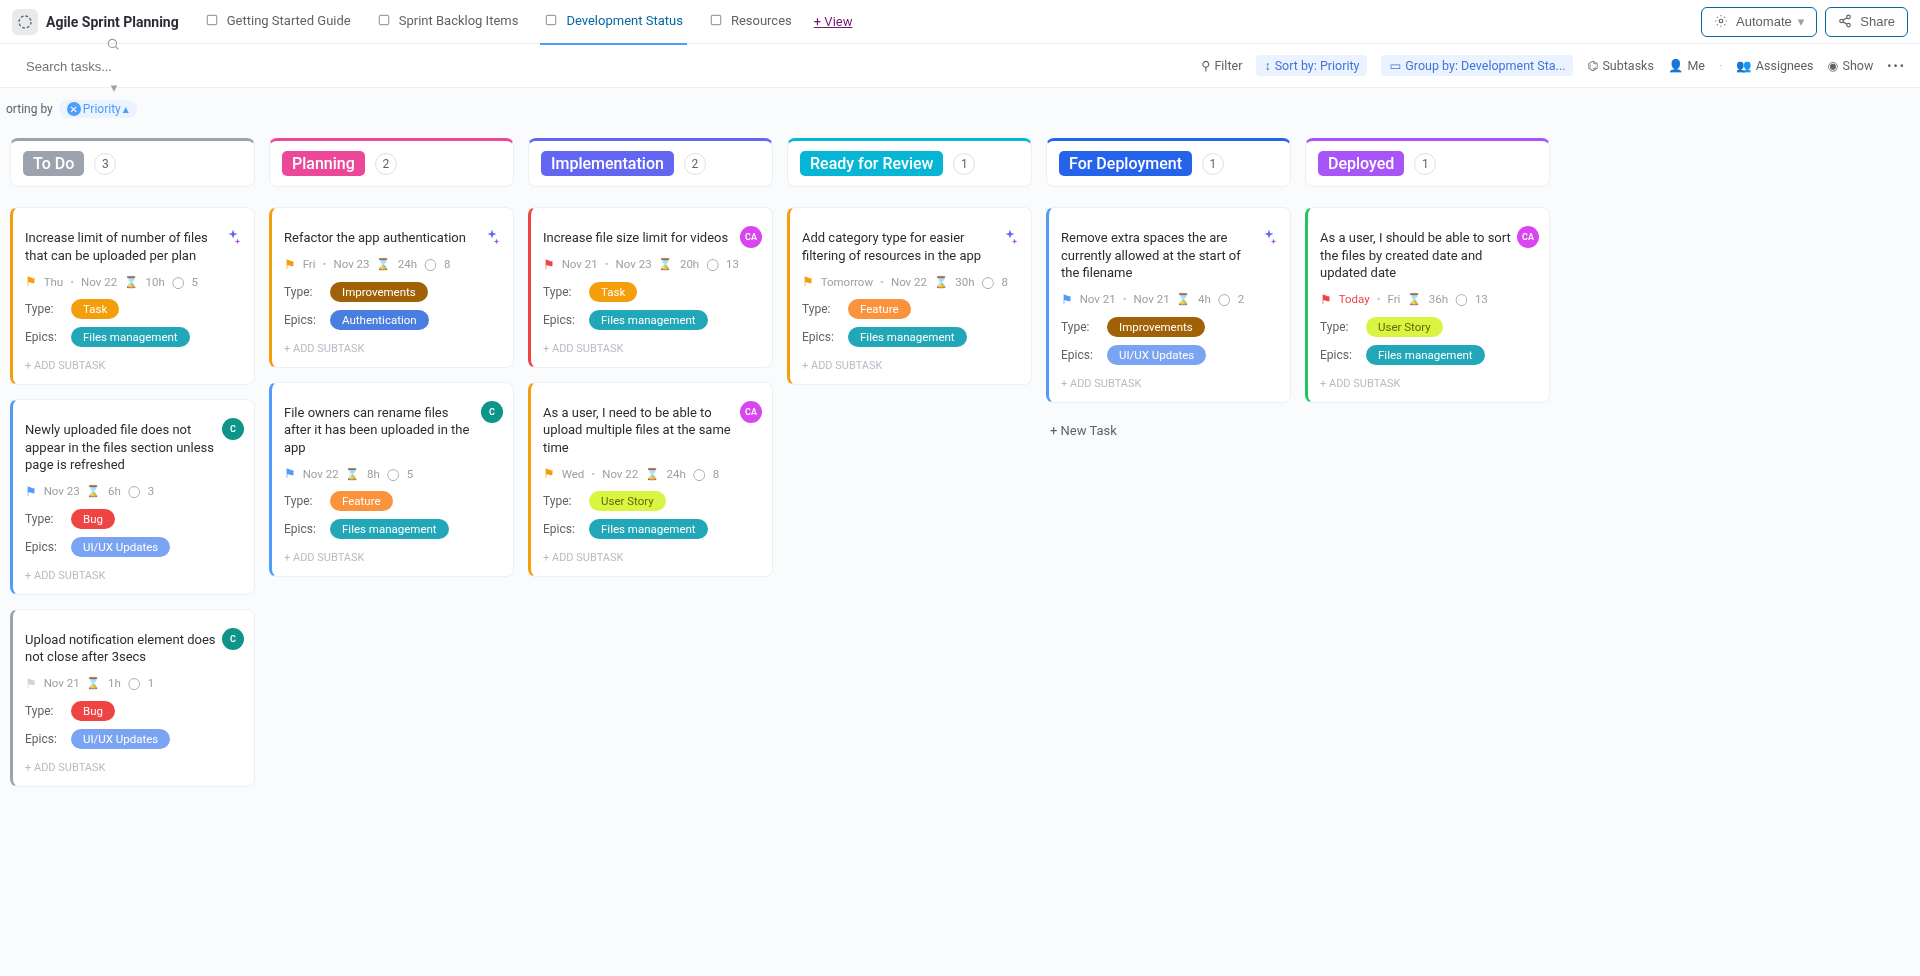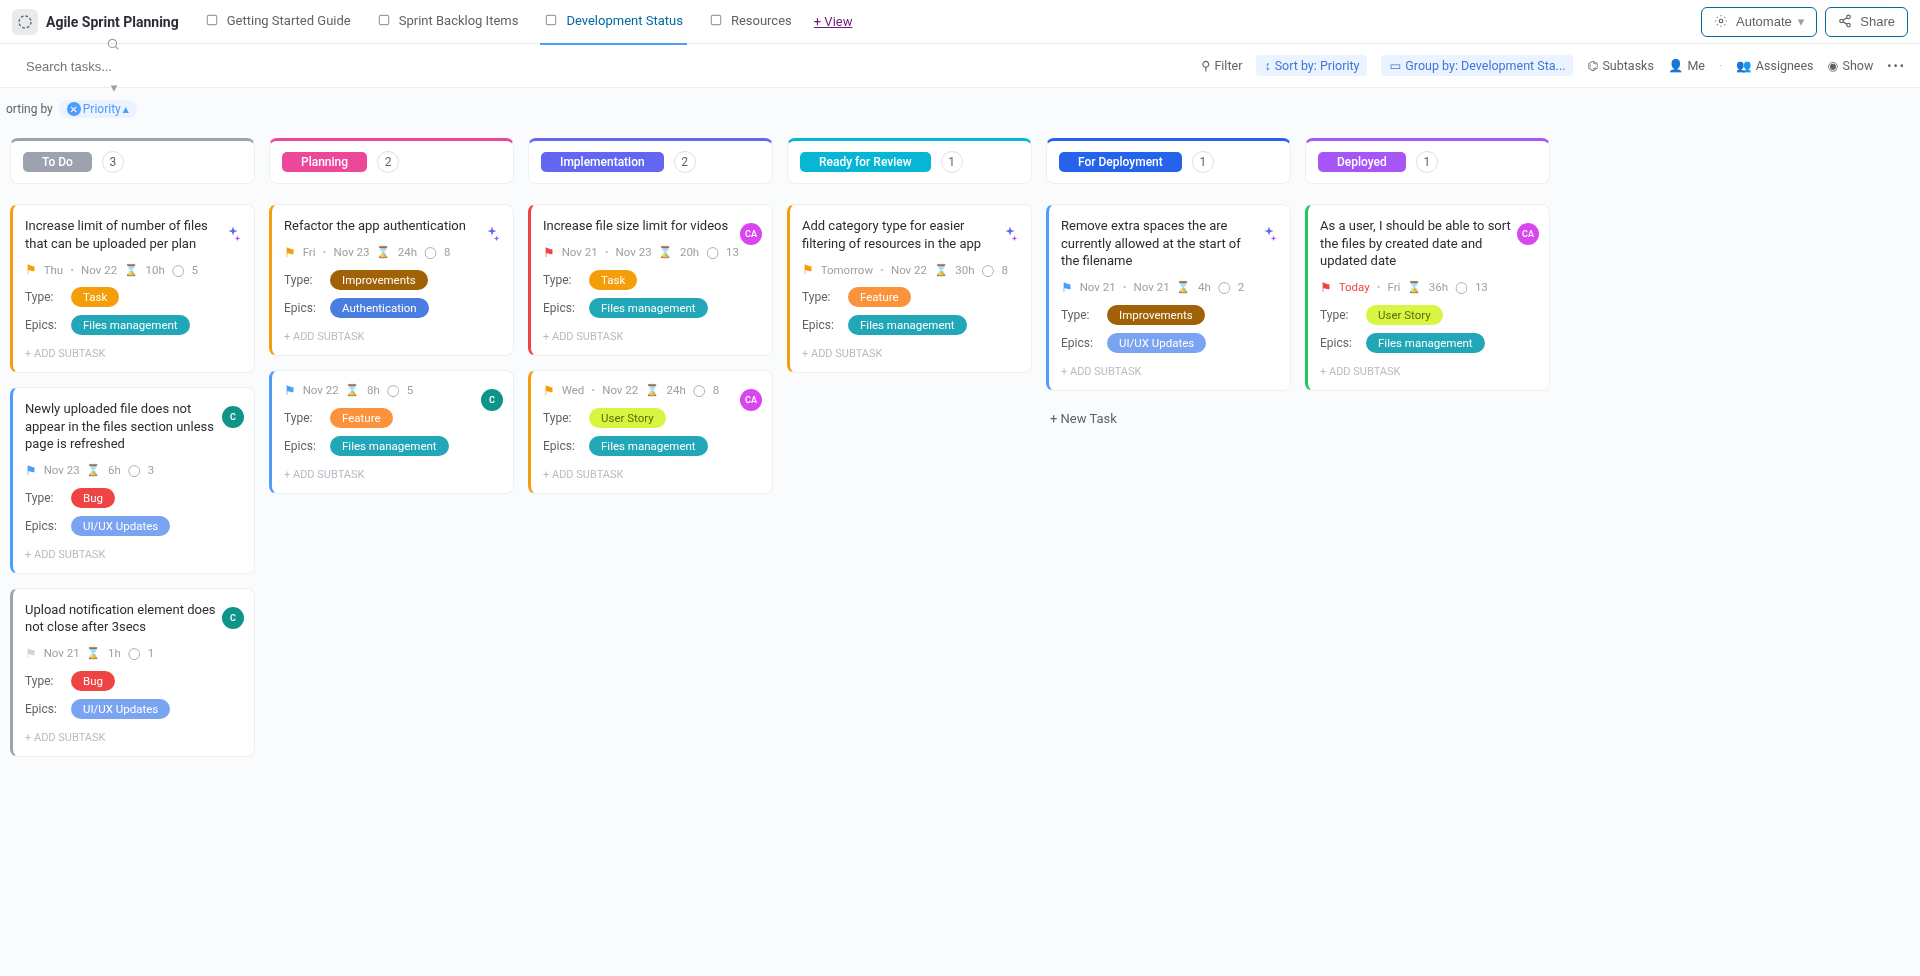--- a/index.html
+++ b/index.html
@@ -27,25 +27,25 @@
 .chip-blue { background:#eaf3ff; border-radius:4px; padding:3px 8px; color:#3f76d9; font-size:12.5px; cursor:pointer; display:flex; align-items:center; gap:4px; }
 
 
 .sorting-row { padding:12px 0 6px 6px; font-size:12px; color:#5f6368; display:flex; align-items:center; gap:6px; }
 .sort-pill { color:#4f9cf9; display:flex; align-items:center; gap:2px; background:#eaf3ff; padding:2px 8px; border-radius:10px; font-size:12px; }
 
 
 .board { display:flex; gap:14px; padding:14px 10px; align-items:flex-start; overflow-x:auto; }
 .col { width:245px; flex-shrink:0; }
 .col-header { background:#fff; border:1px solid #edf0f2; border-top:3px solid var(--col-color,#9ca3af); border-radius:8px; padding:10px 12px; display:flex; align-items:center; gap:10px; margin-bottom:20px; }
-.col-label { border-radius:5px; padding:3px 19px; font-size:12px; color:#fff; background:var(--col-color); font-weight:500; }
+.col-label { border-radius:5px; padding:3px 10px; font-size:16px; color:#fff; background:var(--col-color); font-weight:500; }
 .col-count { border:1px solid #e0e0e0; border-radius:50%; width:22px; height:22px; display:flex; align-items:center; justify-content:center; font-size:12px; color:#5f6368; }
 
 .card { background:#fff; border:1px solid #edf0f2; border-left:3px solid var(--card-color,#f59e0b); border-radius:8px; padding:12px 12px 8px; margin-bottom:14px; position:relative; }
-.card-title { font-size:13px; line-height:1.35; margin-bottom:10px; padding-right:24px; }
+.card-title { font-size:13px; line-height:1.35; margin-bottom:10px; padding-right:24px;margin-top:9px; }
 .card-avatar { position:absolute; top:18px; right:10px; width:22px; height:22px; border-radius:50%; background:#d946ef; color:#fff; font-size:9px; display:flex; align-items:center; justify-content:center; font-weight:600; }
 .card-avatar.teal { background:#0e9488; }
 .card-meta { display:flex; align-items:center; gap:7px; font-size:11.5px; color:#9aa0a6; margin-bottom:10px; flex-wrap:wrap; }
 .flag { font-size:13px; }
 .field-row { display:flex; align-items:center; margin-bottom:8px; }
 .field-label { font-size:12px; color:#5f6368; width:46px; }
 .tag { display:inline-block; padding:3px 12px; border-radius:12px; font-size:11.5px; color:#fff; }
 .add-subtask { color:#b5bcc5; font-size:11px; padding:4px 0; cursor:pointer; margin-top:4px; }
 .new-task { color:#5f6368; font-size:13px; cursor:pointer; padding:6px 4px; }
 
@@ -281,20 +281,21 @@
           <span class="tag" style="background:#a16207;">Improvements</span>
         </div>
         <div class="field-row">
           <span class="field-label">Epics:</span>
           <span class="tag" style="background:#4a7de0;">Authentication</span>
         </div>
         <div class="add-subtask">+ ADD SUBTASK</div>
       </div>
       <div class="card" style="--card-color: #4f9cf9;">
         <div class="card-avatar teal">C</div>
+        <div class="card-title">File owners can rename files after it has been uploaded in the app</div>
         <div class="card-meta">
           <span class="flag" style="color:#4f9cf9;">⚑</span>
           <span>Nov 22</span>
           <span>⌛</span>
           <span>8h</span>
           <span>◯</span>
           <span>5</span>
         </div>
         <div class="field-row">
           <span class="field-label">Type:</span>
@@ -330,20 +331,21 @@
           <span class="tag" style="background:#f59e0b;">Task</span>
         </div>
         <div class="field-row">
           <span class="field-label">Epics:</span>
           <span class="tag" style="background:#22a7b8;">Files management</span>
         </div>
         <div class="add-subtask">+ ADD SUBTASK</div>
       </div>
       <div class="card" style="--card-color: #f59e0b;">
         <div class="card-avatar">CA</div>
+        <div class="card-title">As a user, I need to be able to upload multiple files at the same time</div>
         <div class="card-meta">
           <span class="flag" style="color:#f59e0b;">⚑</span>
           <span>Wed</span>
           <span class="dot-sep">•</span>
           <span>Nov 22</span>
           <span>⌛</span>
           <span>24h</span>
           <span>◯</span>
           <span>8</span>
         </div>

